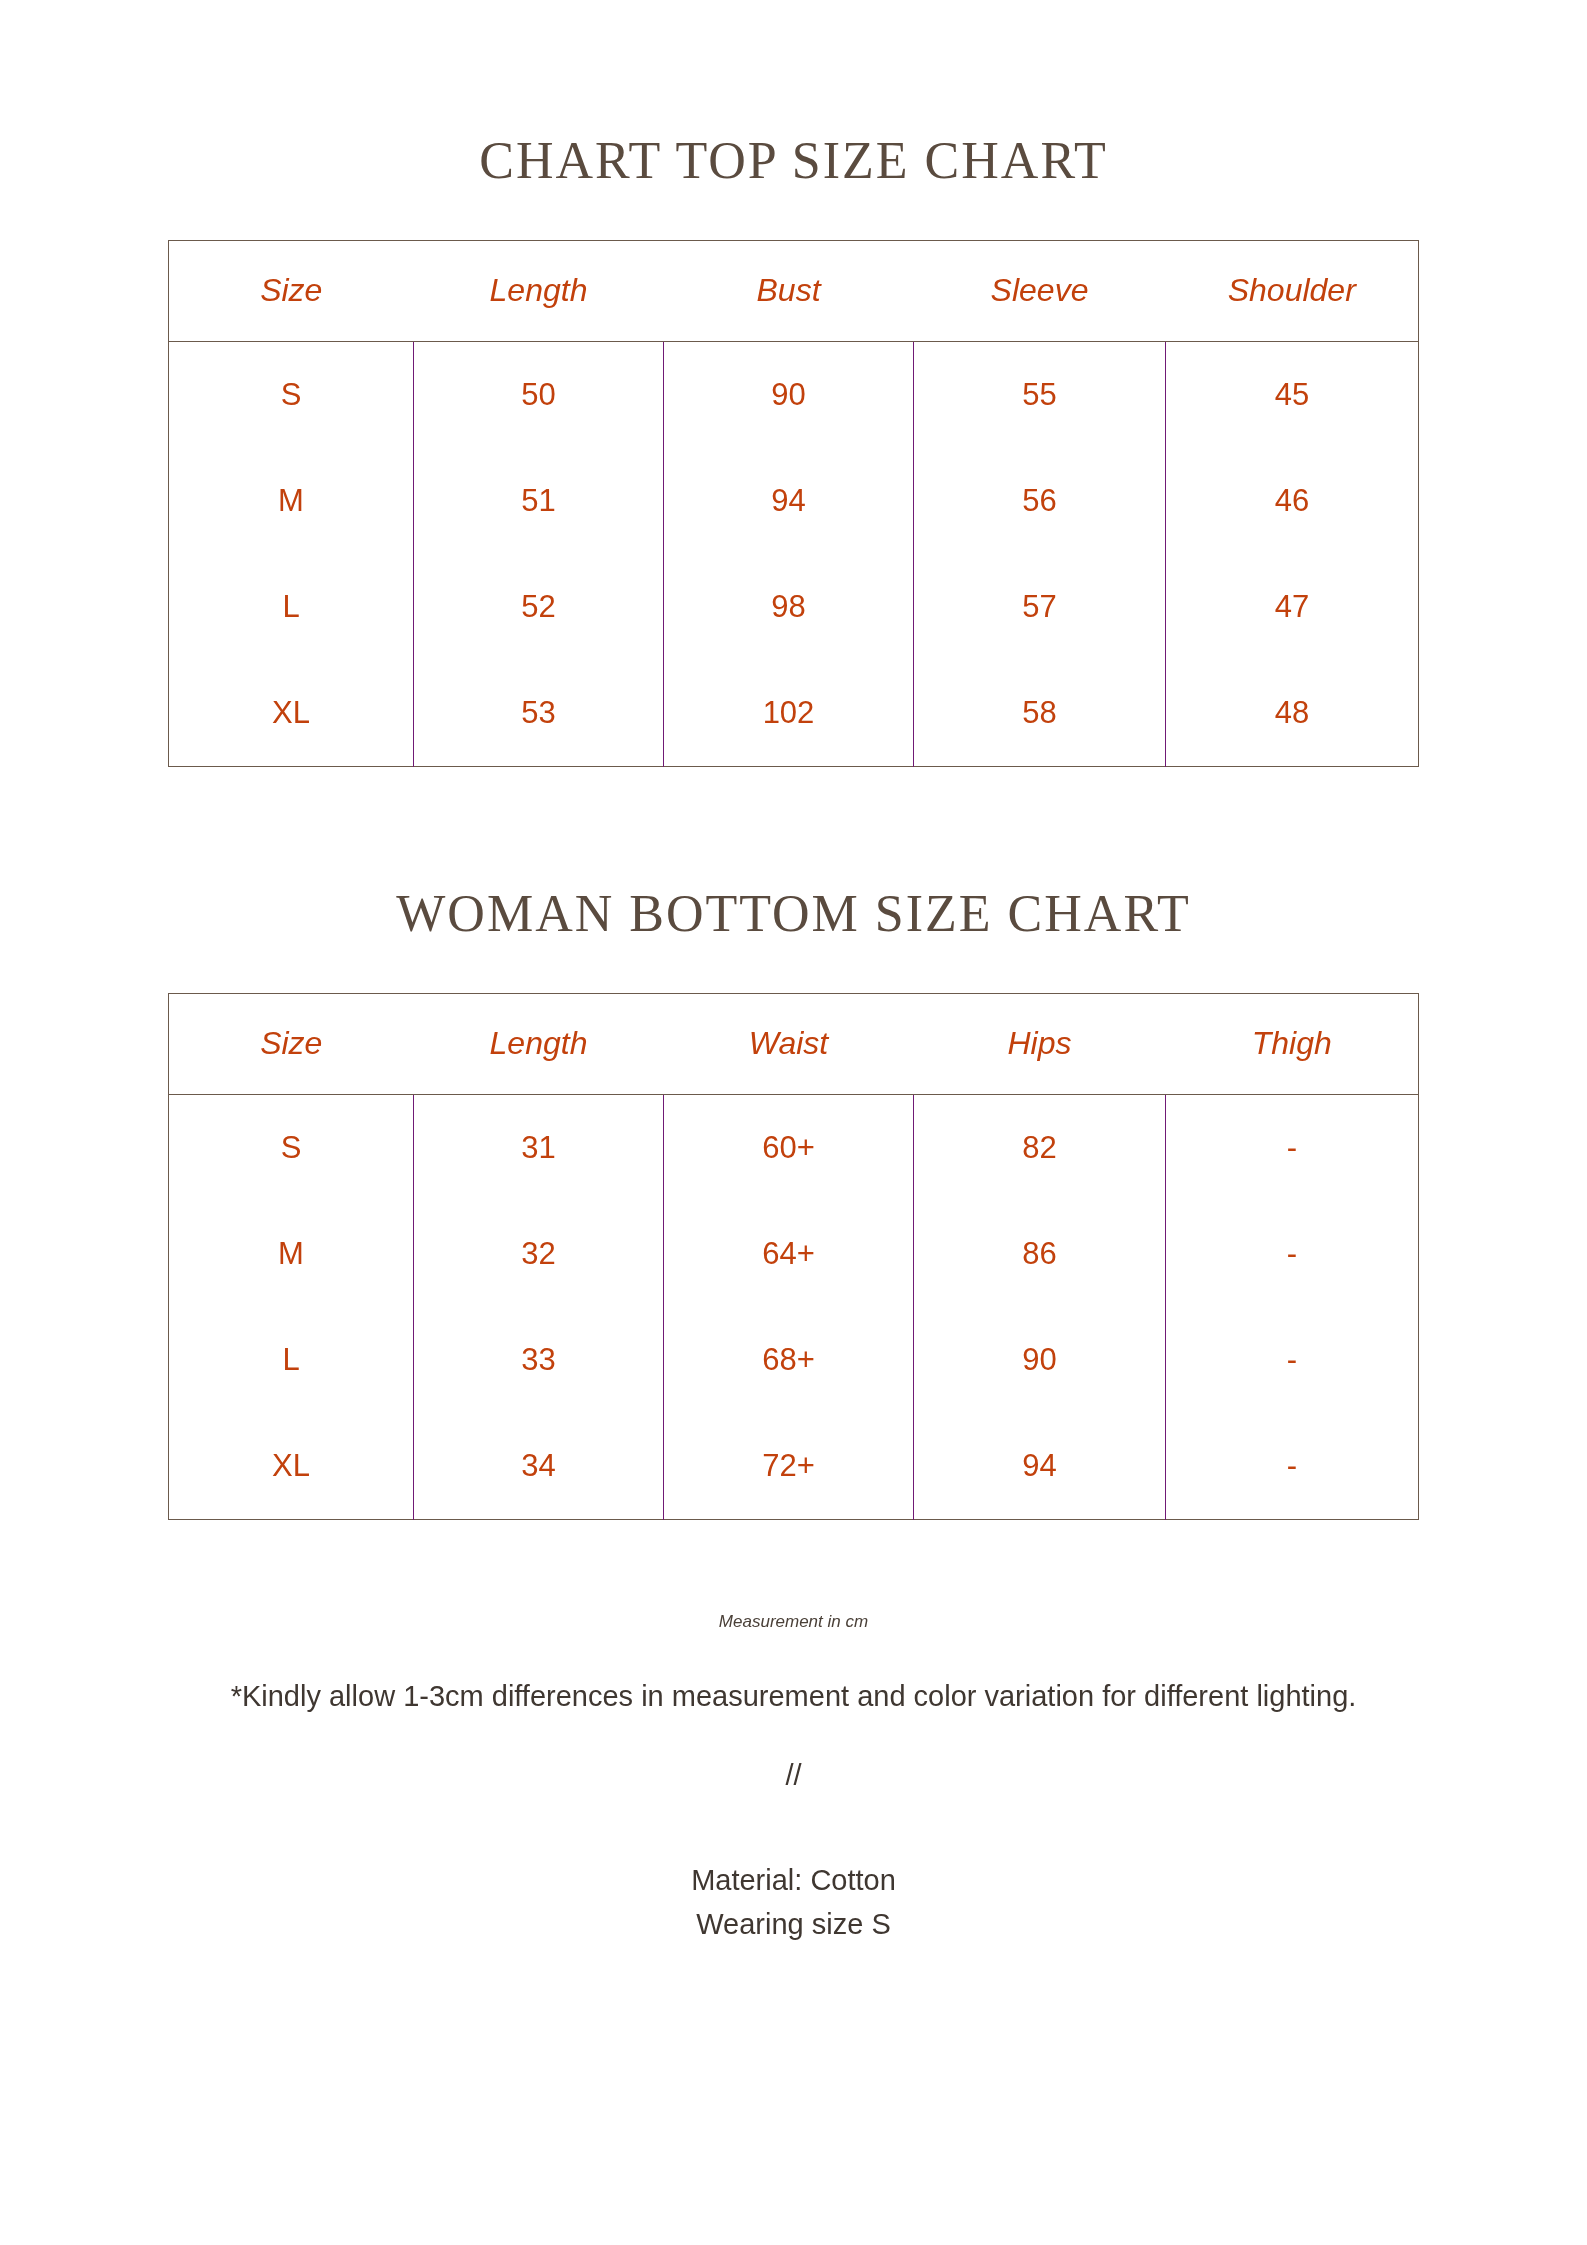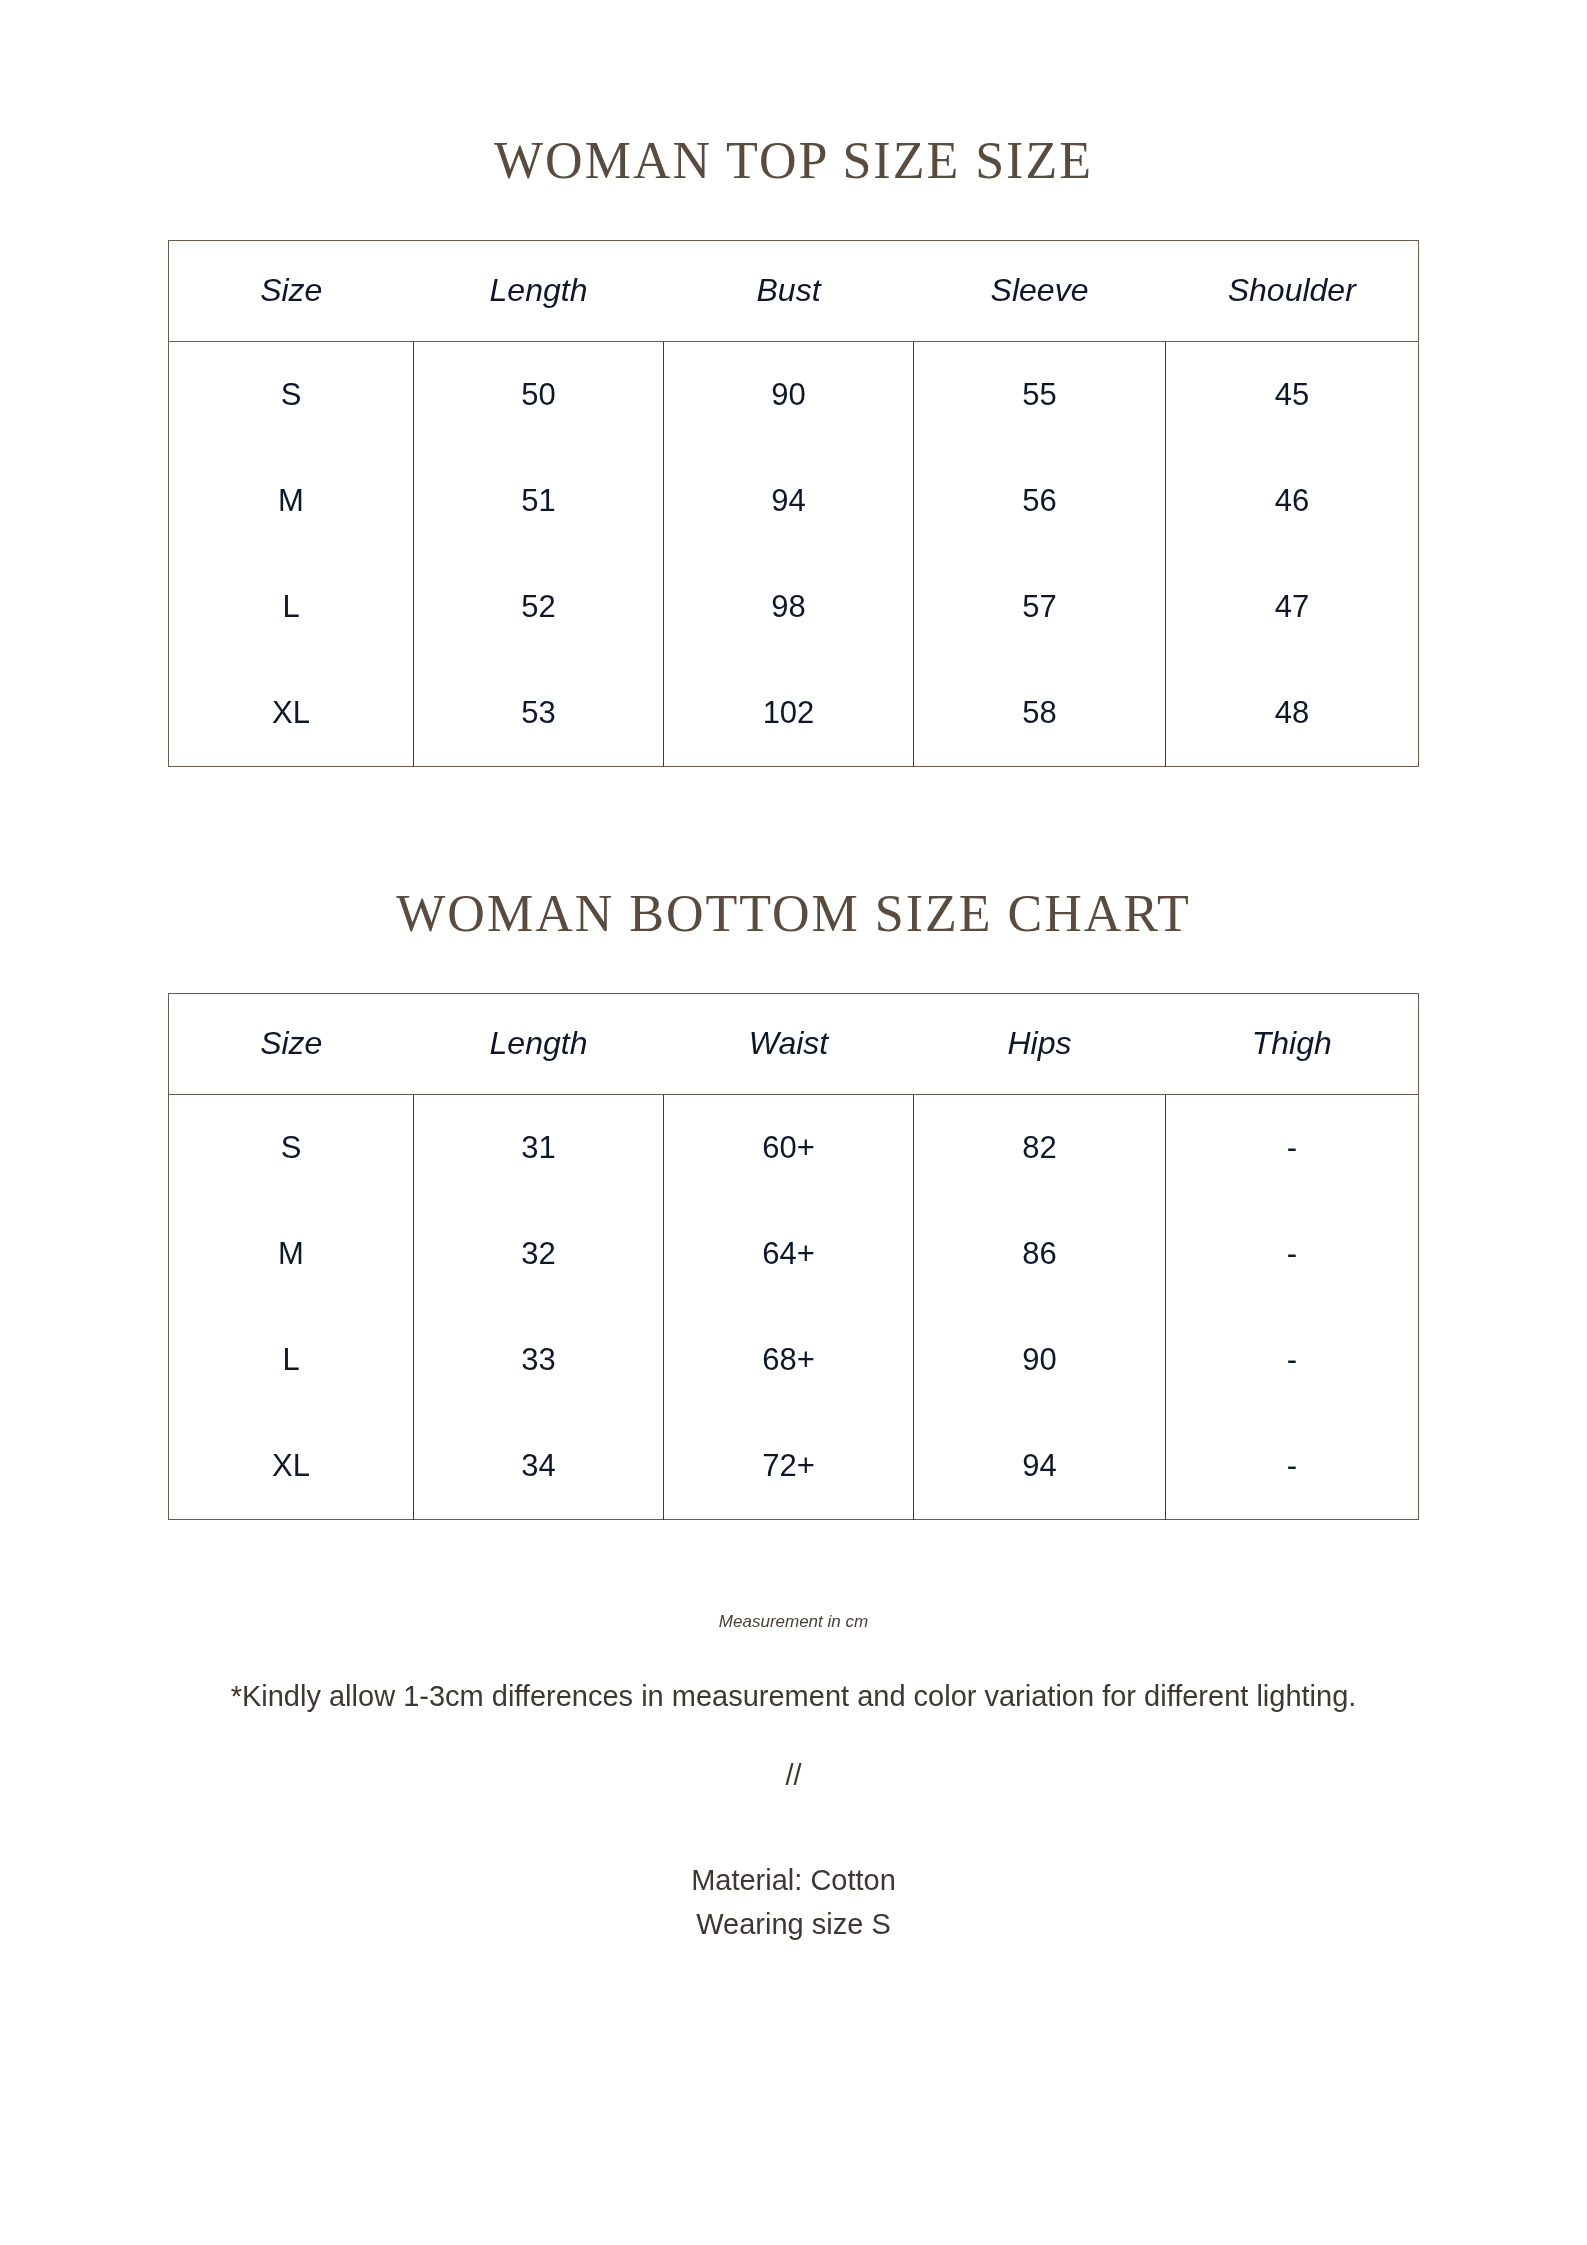--- a/index.html
+++ b/index.html
@@ -35,21 +35,21 @@
   table.size-table {
     width: 1250px;
     margin: 50px auto 0 auto;
     border-collapse: collapse;
     table-layout: fixed;
     border: 1px solid #6b5a4c;
   }
   table.size-table th,
   table.size-table td {
     text-align: center;
-    color: #0f172a;
+    color: #c2410c;
     font-size: 31px;
     font-weight: 400;
     padding: 0;
     height: 106px;
     vertical-align: middle;
   }
   table.size-table thead th {
     font-style: italic;
     font-size: 32px;
     border-bottom: 1px solid #6b5a4c;
@@ -103,21 +103,21 @@
     color: #3f3731;
     line-height: 1.45;
   }
   .model-line.second { margin-top: 6px; }
 </style>
 </head>
 <body>
 
 <div class="page">
 
-  <h1 class="chart-title" id="top-title">WOMAN TOP SIZE SIZE</h1>
+  <h1 class="chart-title" id="top-title">CHART TOP SIZE CHART</h1>
 
   <table class="size-table">
     <colgroup>
       <col class="c1">
         <col class="c2">
         <col class="c3">
         <col class="c4">
         <col class="c5">
     </colgroup>
     <thead>

